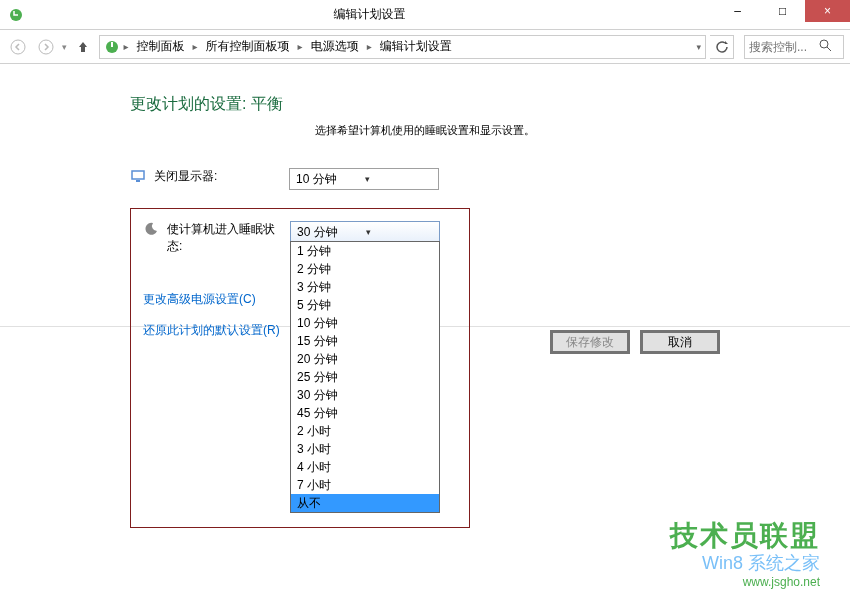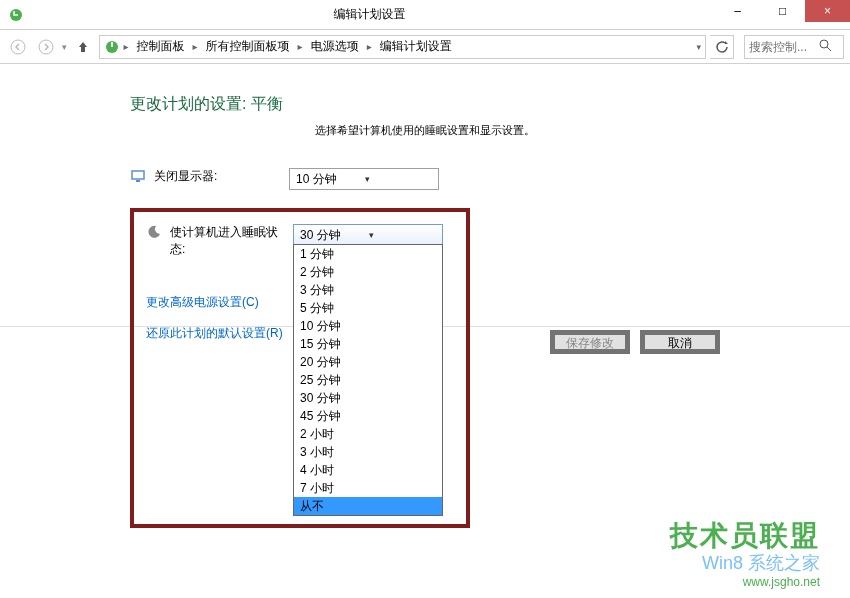--- a/index.html
+++ b/index.html
@@ -31,31 +31,31 @@
     .page-subtitle { font-size: 11px; color: #000; margin-bottom: 30px; text-align: center; }
     
     .setting-row { display: flex; align-items: flex-start; margin-bottom: 18px; }
     .setting-icon { width: 16px; height: 16px; margin-right: 8px; }
     .setting-label { width: 135px; color: #000; }
     .dropdown-control { width: 150px; height: 22px; border: 1px solid #7a9bc7; background: linear-gradient(#fff, #e8f0fb); display: flex; align-items: center; padding: 0 4px 0 6px; cursor: pointer; position: relative; }
     .dropdown-control.plain { border: 1px solid #a0a0a0; background: #fff; }
     .dropdown-control span { flex: 1; }
     .dropdown-arrow { font-size: 9px; color: #333; }
     
-    .highlight-box { border: 4px solid #7f1d1d; padding: 12px; margin-top: 6px; position: relative; width: 340px; height: 320px; }
+    .highlight-box { border: 1px solid #7f1d1d; padding: 12px; margin-top: 6px; position: relative; width: 340px; height: 320px; }
     
     .link-row { margin-top: 36px; margin-bottom: 14px; }
     .link { color: #0066cc; cursor: pointer; }
     
     .dropdown-list { position: absolute; left: 159px; top: 32px; width: 150px; border: 1px solid #666; background: #fff; z-index: 10; }
     .dropdown-list .item { padding: 1px 6px; cursor: pointer; color: #000; font-size: 12px; line-height: 16px; }
     .dropdown-list .item.selected { background: #3399ff; color: #000000; }
     
     .button-bar { position: absolute; right: 130px; top: 330px; display: flex; gap: 10px; }
-    .btn { width: 80px; height: 24px; border: 5px solid #737373; background: #e1e1e1; cursor: pointer; font-size: 12px; }
+    .btn { width: 80px; height: 24px; border: 3px solid #737373; background: #e1e1e1; cursor: pointer; font-size: 12px; }
     .btn:disabled { color: #888; cursor: default; }
     
     .hr-line { position: absolute; left: 0; right: 0; top: 326px; border-top: 1px solid #e0e0e0; z-index: -1; }
     
     .watermark { position: absolute; right: 30px; bottom: 9px; text-align: right; }
     .wm-top { font-size: 28px; font-weight: bold; color: #4caf50; letter-spacing: 2px; }
     .wm-sub { font-size: 12px; color: #4caf50; }
     .wm-bg { color: #2196f3; font-size: 18px; opacity: 0.6; margin-top: -4px; }
   </style>
 </head>

